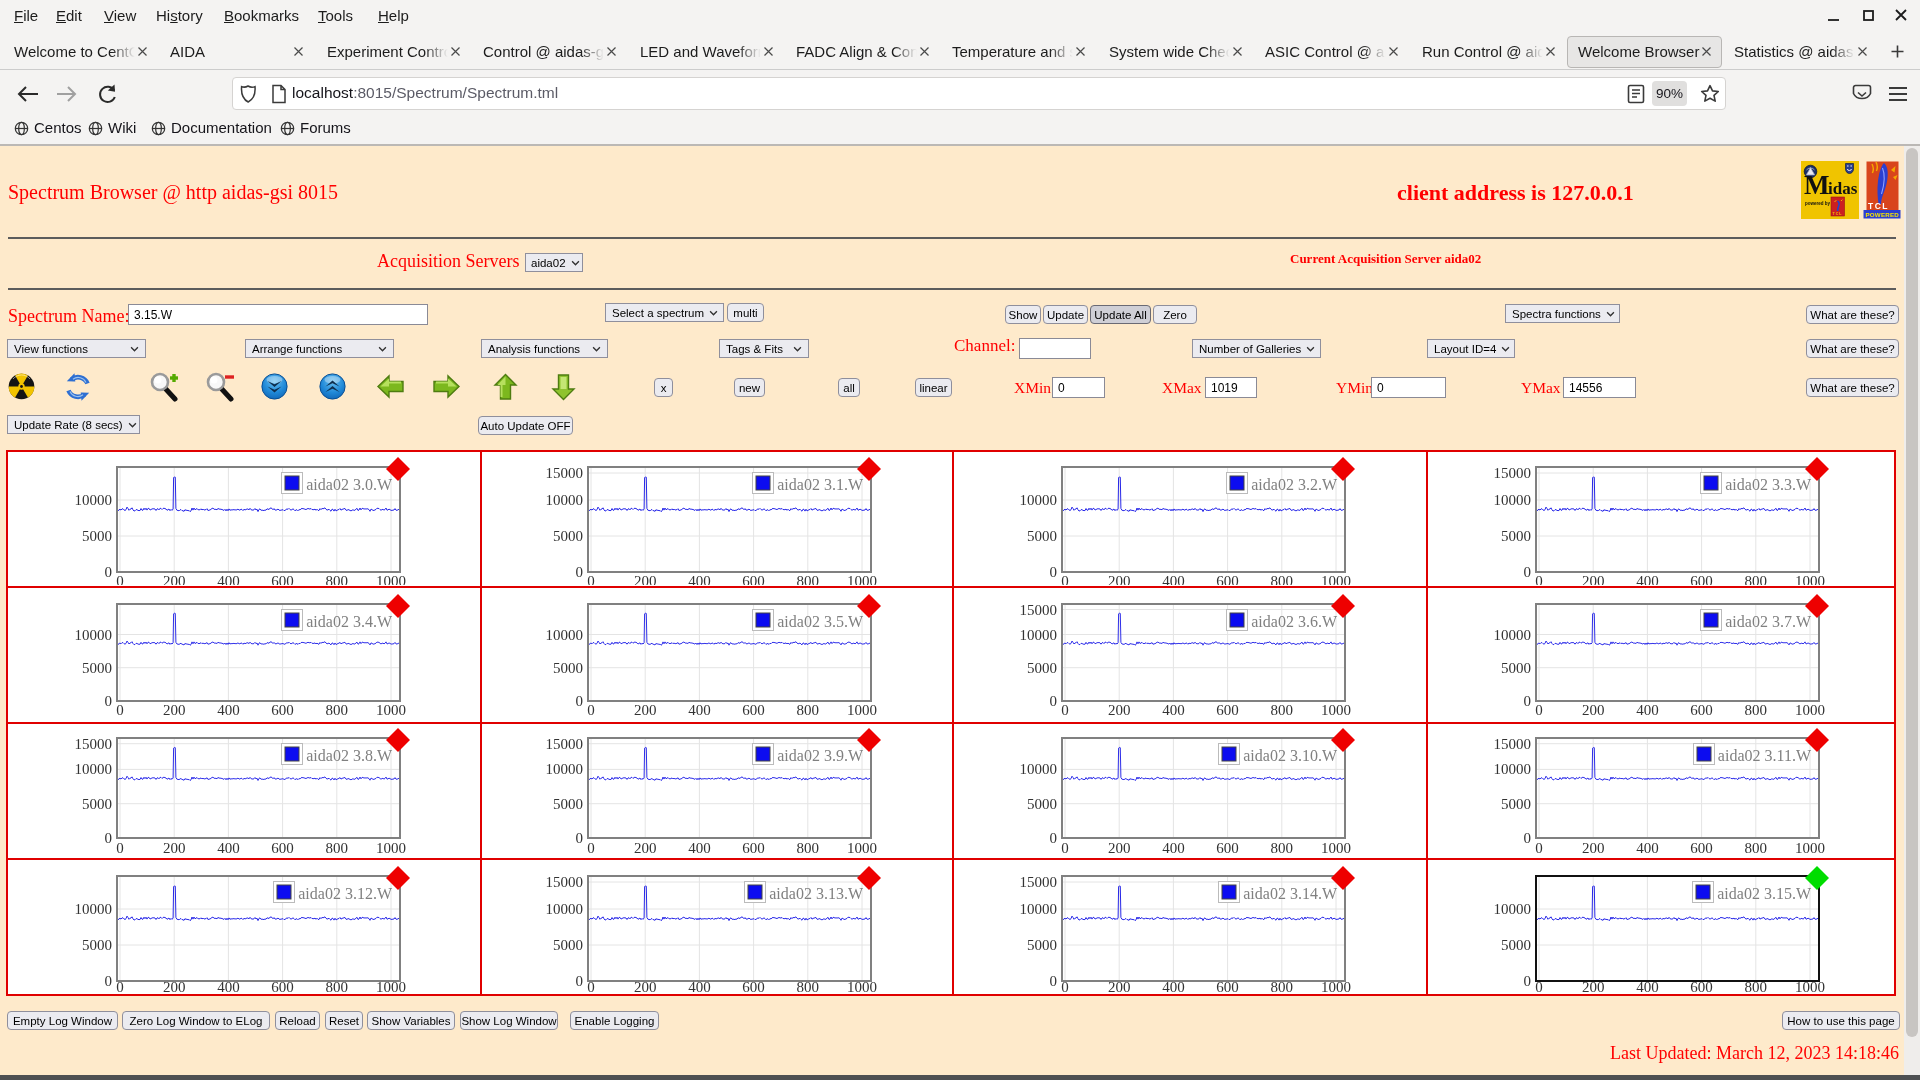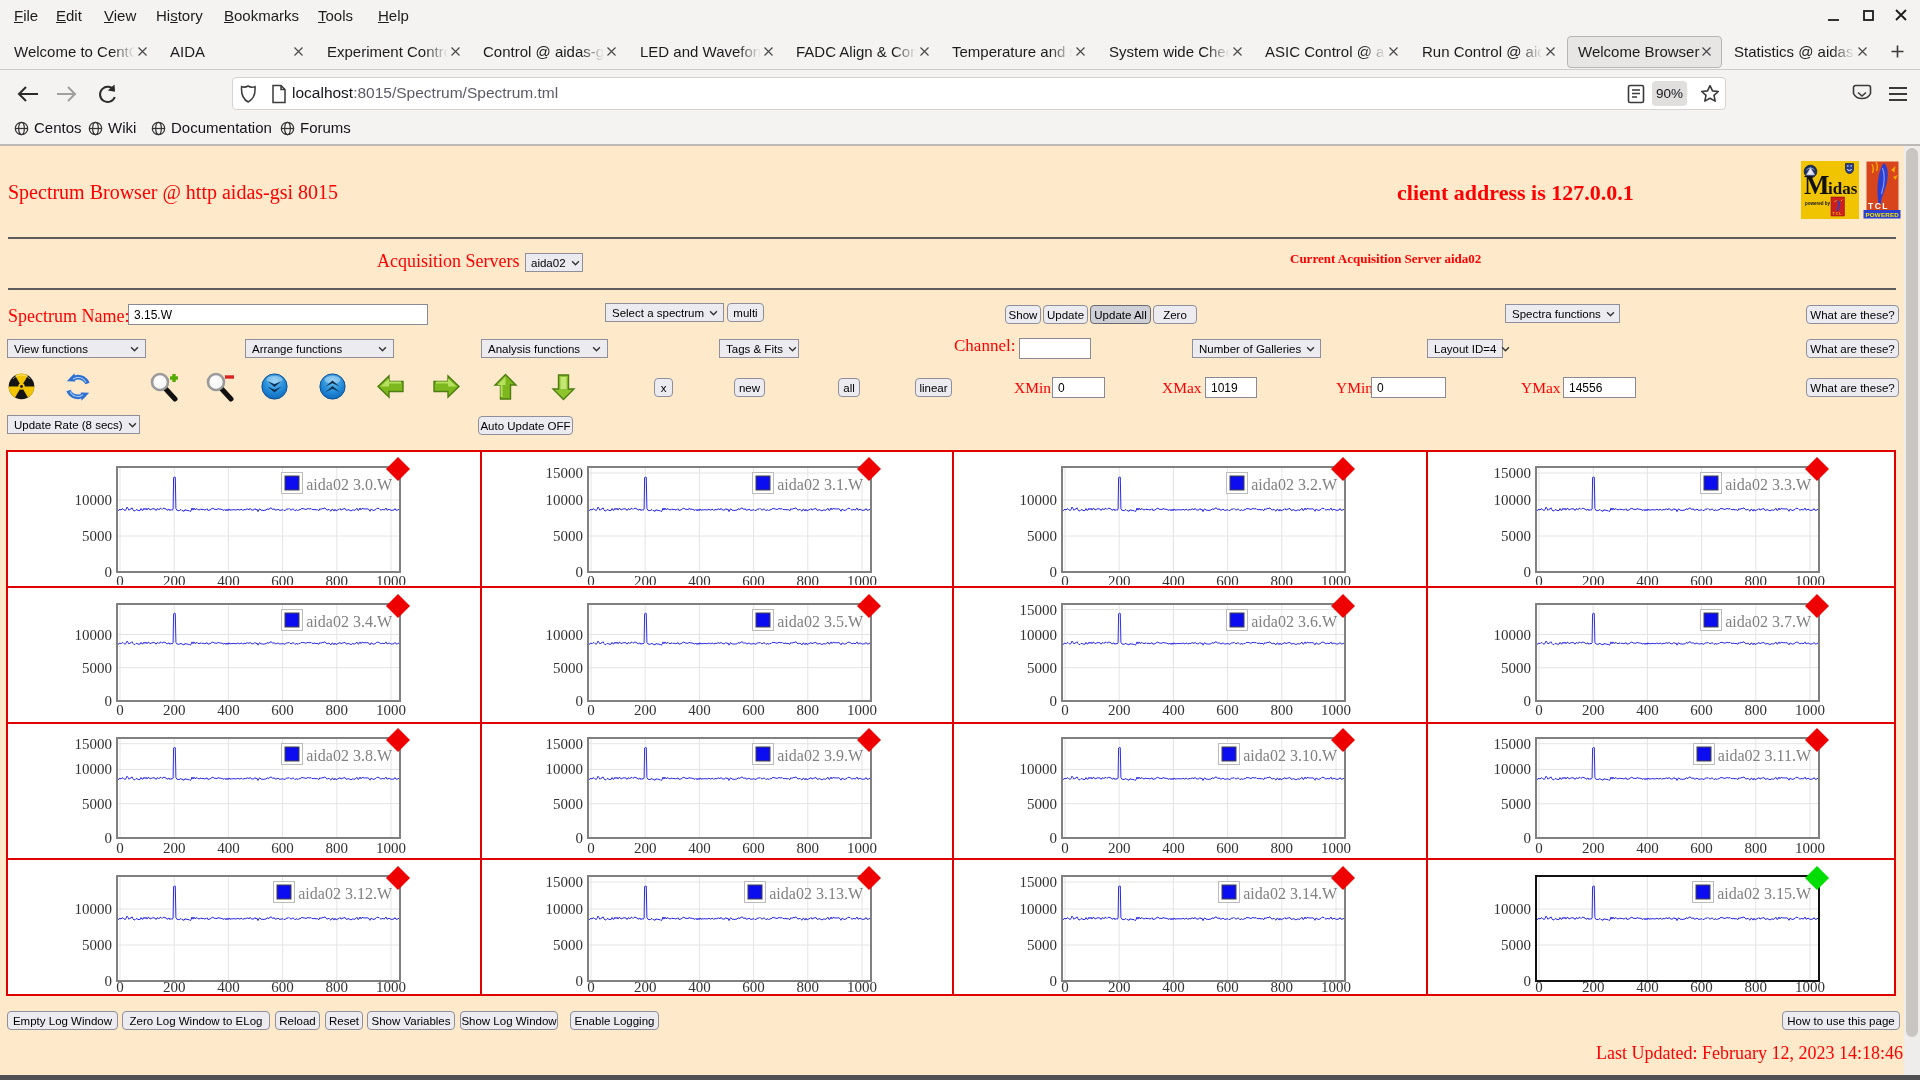--- a/index.html
+++ b/index.html
@@ -211,29 +211,29 @@
 
 <div class="sel" style="left:7px;top:339px;width:139px">View functions<svg class="chev" viewBox="0 0 10 7">
       <use href="#chevron"></use>
     </svg></div>
 <div class="sel" style="left:245px;top:339px;width:149px">Arrange functions<svg class="chev" viewBox="0 0 10 7">
       <use href="#chevron"></use>
     </svg></div>
 <div class="sel" style="left:481px;top:339px;width:127px">Analysis functions<svg class="chev" viewBox="0 0 10 7">
       <use href="#chevron"></use>
     </svg></div>
-<div class="sel" style="left:719px;top:339px;width:80px">Tags &amp; Fits<svg class="chev" viewBox="0 0 10 7">
+<div class="sel" style="left:719px;top:339px;width:90px">Tags &amp; Fits<svg class="chev" viewBox="0 0 10 7">
       <use href="#chevron"></use>
     </svg></div>
 <div class="a rl" style="left:954px;top:336px;font-size:17px">Channel:</div>
 <div class="inp" style="left:1019px;top:338px;width:72px"></div>
 <div class="sel" style="left:1192px;top:339px;width:129px">Number of Galleries<svg class="chev" viewBox="0 0 10 7">
       <use href="#chevron"></use>
     </svg></div>
-<div class="sel" style="left:1427px;top:339px;width:76px">Layout ID=4<svg class="chev" viewBox="0 0 10 7">
+<div class="sel" style="left:1427px;top:339px;width:88px">Layout ID=4<svg class="chev" viewBox="0 0 10 7">
       <use href="#chevron"></use>
     </svg></div>
 <div class="btn" style="left:1806px;top:339px;width:93px">What are these?</div>
 
 <svg class="a" style="left:8px;top:373px" width="27" height="27" viewBox="0 0 27 27">
  <circle cx="13.5" cy="13.5" r="12.8" fill="#141414"></circle>
  <g fill="#f2c300">
   <path d="M13.5 13.5 L7.1 2.4 A12.8 12.8 0 0 1 19.9 2.4 Z"></path>
   <path d="M13.5 13.5 L7.1 2.4 A12.8 12.8 0 0 1 19.9 2.4 Z" transform="rotate(120 13.5 13.5)"></path>
   <path d="M13.5 13.5 L7.1 2.4 A12.8 12.8 0 0 1 19.9 2.4 Z" transform="rotate(240 13.5 13.5)"></path>
@@ -781,18 +781,18 @@
   </svg>
 
 <div class="btn" style="left:7px;top:1011px;width:111px;height:19px">Empty Log Window</div>
 <div class="btn" style="left:122px;top:1011px;width:148px;height:19px">Zero Log Window to ELog</div>
 <div class="btn" style="left:275px;top:1011px;width:45px;height:19px">Reload</div>
 <div class="btn" style="left:325px;top:1011px;width:38px;height:19px">Reset</div>
 <div class="btn" style="left:367px;top:1011px;width:88px;height:19px">Show Variables</div>
 <div class="btn" style="left:460px;top:1011px;width:98px;height:19px">Show Log Window</div>
 <div class="btn" style="left:570px;top:1011px;width:89px;height:19px">Enable Logging</div>
 <div class="btn" style="left:1782px;top:1011px;width:118px;height:19px">How to use this page</div>
-<div class="a rl" style="left:1596px;top:1043px;width:303px;text-align:right;font-size:18px">Last Updated: February 12, 2023 14:18:46</div>
+<div class="a rl" style="left:1596px;top:1043px;width:303px;text-align:right;font-size:18px">Last Updated: March 12, 2023 14:18:46</div>
 
 <div class="a" style="left:1904px;top:145.5px;width:16px;height:929.5px;background:#efedeb"></div>
 <div class="a" style="left:1906px;top:148px;width:12px;height:889px;background:#c8c5c2;border-radius:6px"></div>
 
 <div class="a" style="left:0;top:1075px;width:1920px;height:5px;background:#4e5052"></div>
 
 </body></html>

